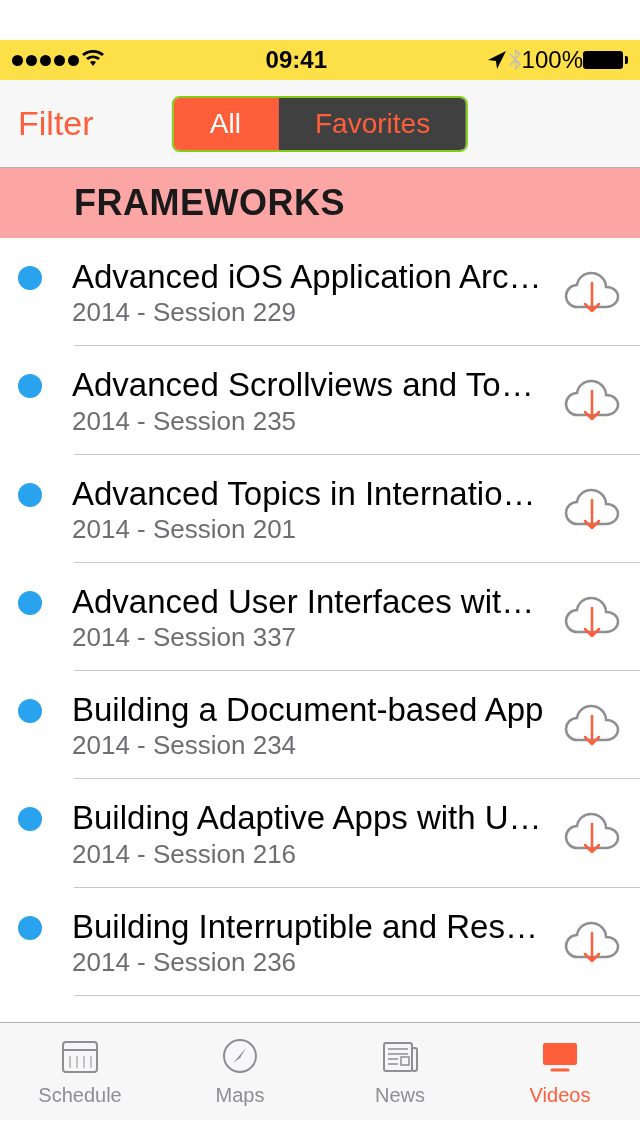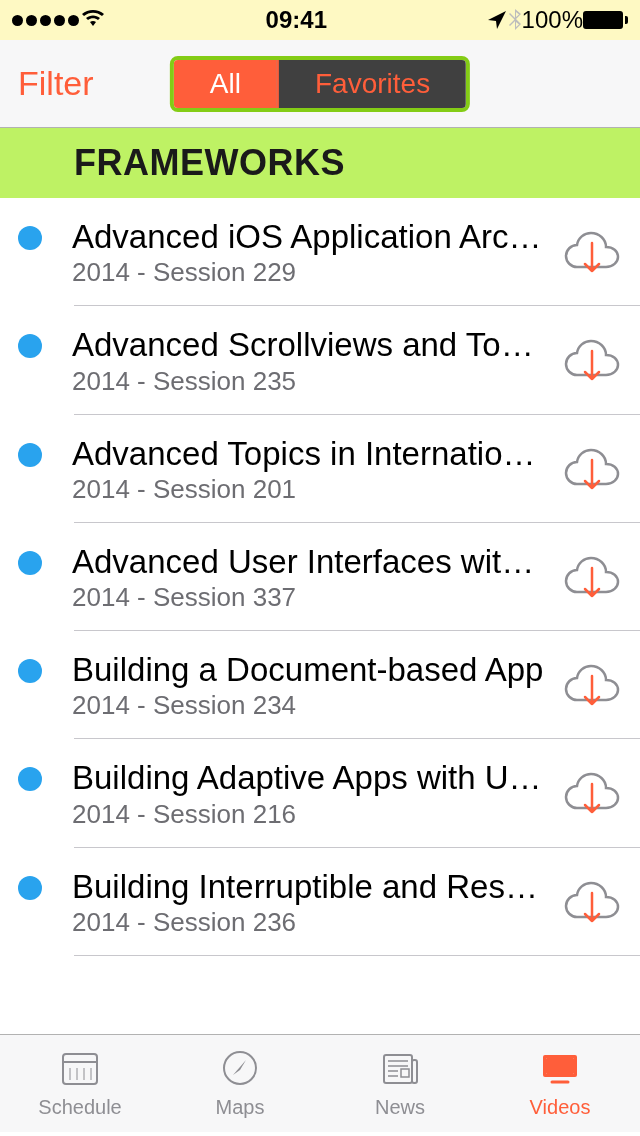--- a/index.html
+++ b/index.html
@@ -7,28 +7,29 @@
       width: 640px;
       height: 1136px;
       font-family: -apple-system, "Helvetica Neue", Helvetica, Arial, sans-serif;
       background: #fff;
       overflow: hidden;
       position: relative;
     }
     
     .status-bar {
       height: 40px;
-      background: #fef9c3;
+      background: #fde047;
       display: flex;
       align-items: center;
       justify-content: space-between;
       padding: 0 12px;
       font-size: 24px;
       font-weight: 500;
       color: #000;
+      margin-top: 40px;
     }
     .status-left, .status-right { display: flex; align-items: center; }
     .signal-dots { display: flex; gap: 3px; }
     .signal-dot { width: 11px; height: 11px; border-radius: 50%; background: #000; }
     .wifi-icon svg { width: 28px; height: 20px; }
     .status-time { font-weight: 600; font-size: 24px; }
     .loc-icon, .bt-icon { display: inline-flex; }
     .battery { display: flex; align-items: center; gap: 2px; }
     .battery-pct { font-size: 24px; }
     .battery-body {
@@ -51,39 +52,39 @@
       color: #ff5e3a;
       font-size: 34px;
       font-weight: 400;
       background: none; border: none; cursor: pointer;
     }
     .segmented {
       position: absolute;
       left: 50%;
       transform: translateX(-50%);
       display: flex;
-      border: 4px solid #84cc16;
+      border: 2px solid #84cc16;
       border-radius: 8px;
       overflow: hidden;
       height: 56px;
     }
     .seg {
       display: flex; align-items: center; justify-content: center;
       font-size: 28px;
       padding: 0 36px;
       cursor: pointer;
       background: #404040;
       color: #ff5e3a;
     }
     .seg.active { background: #ff5e3a; color: #fff; }
     .seg + .seg { border-left: 2px solid #ff5e3a; }
 
     
     .section-header {
-      background: #bef264;
+      background: #fca5a5;
       padding: 14px 18px 14px 74px;
       font-size: 36px;
       font-weight: 700;
       letter-spacing: 0.5px;
       color: #1a1a1a;
     }
 
     
     .list { background: #fff; }
     .row {
@@ -123,21 +124,21 @@
     .download-btn {
       flex: 0 0 auto;
       background: none; border: none; cursor: pointer;
       padding: 0;
     }
     .download-btn svg { width: 60px; height: 50px; display: block; }
 
     
     .tab-bar {
       position: absolute;
-      left: 0; right: 0; bottom: 4px;
+      left: 0; right: 0; bottom: 16px;
       height: 98px;
       background: #f7f7f8;
       border-top: 1px solid #b2b2b2;
       display: flex;
     }
     .tab {
       flex: 1;
       display: flex;
       flex-direction: column;
       align-items: center;

